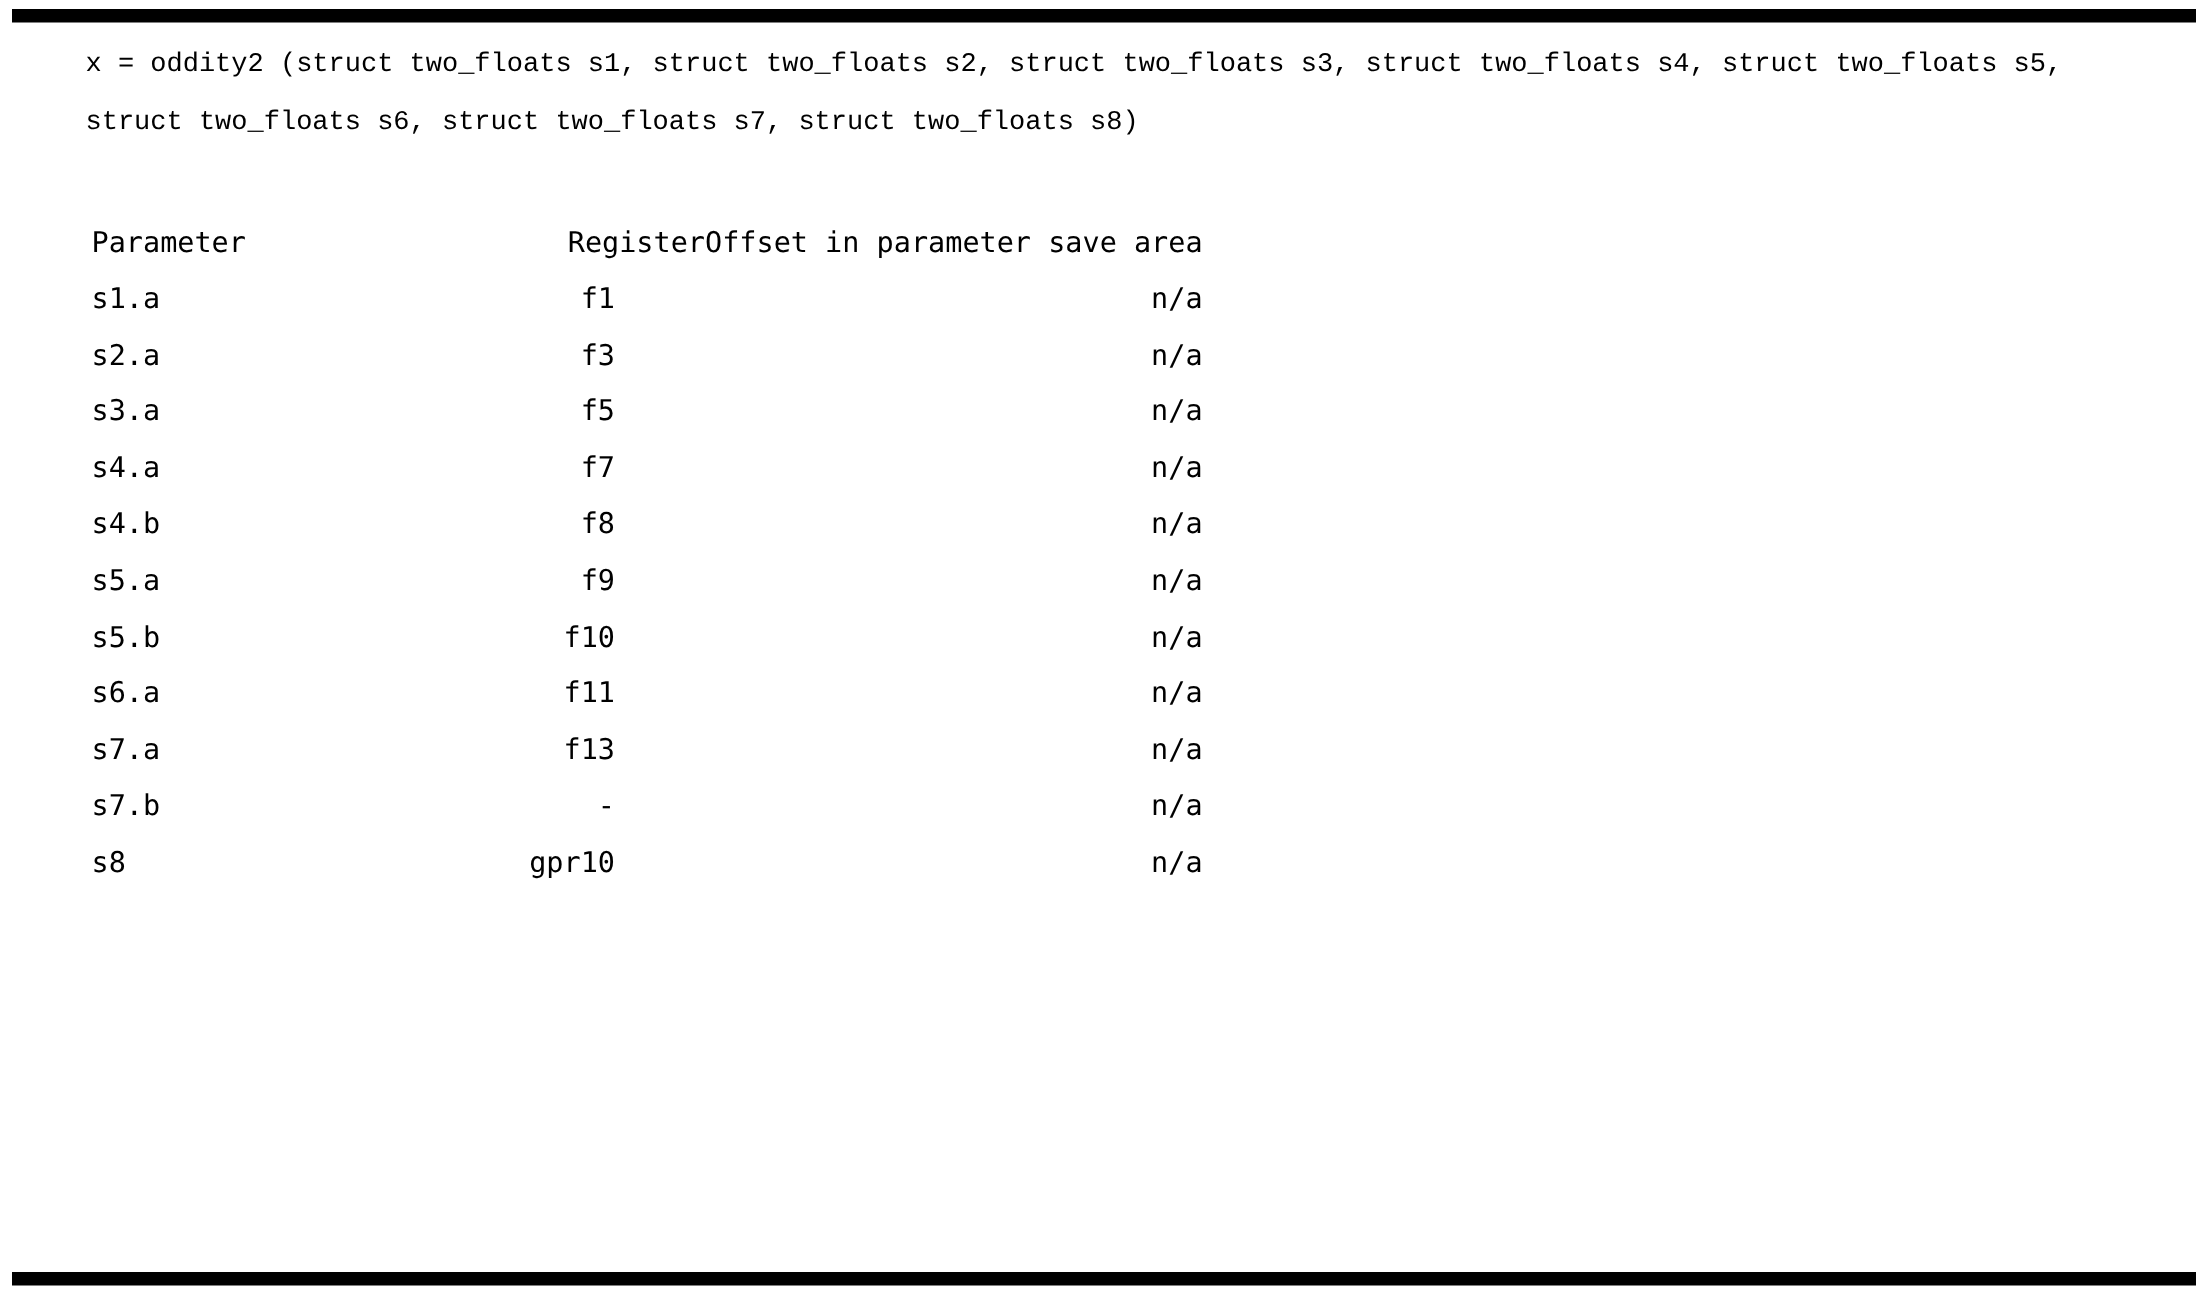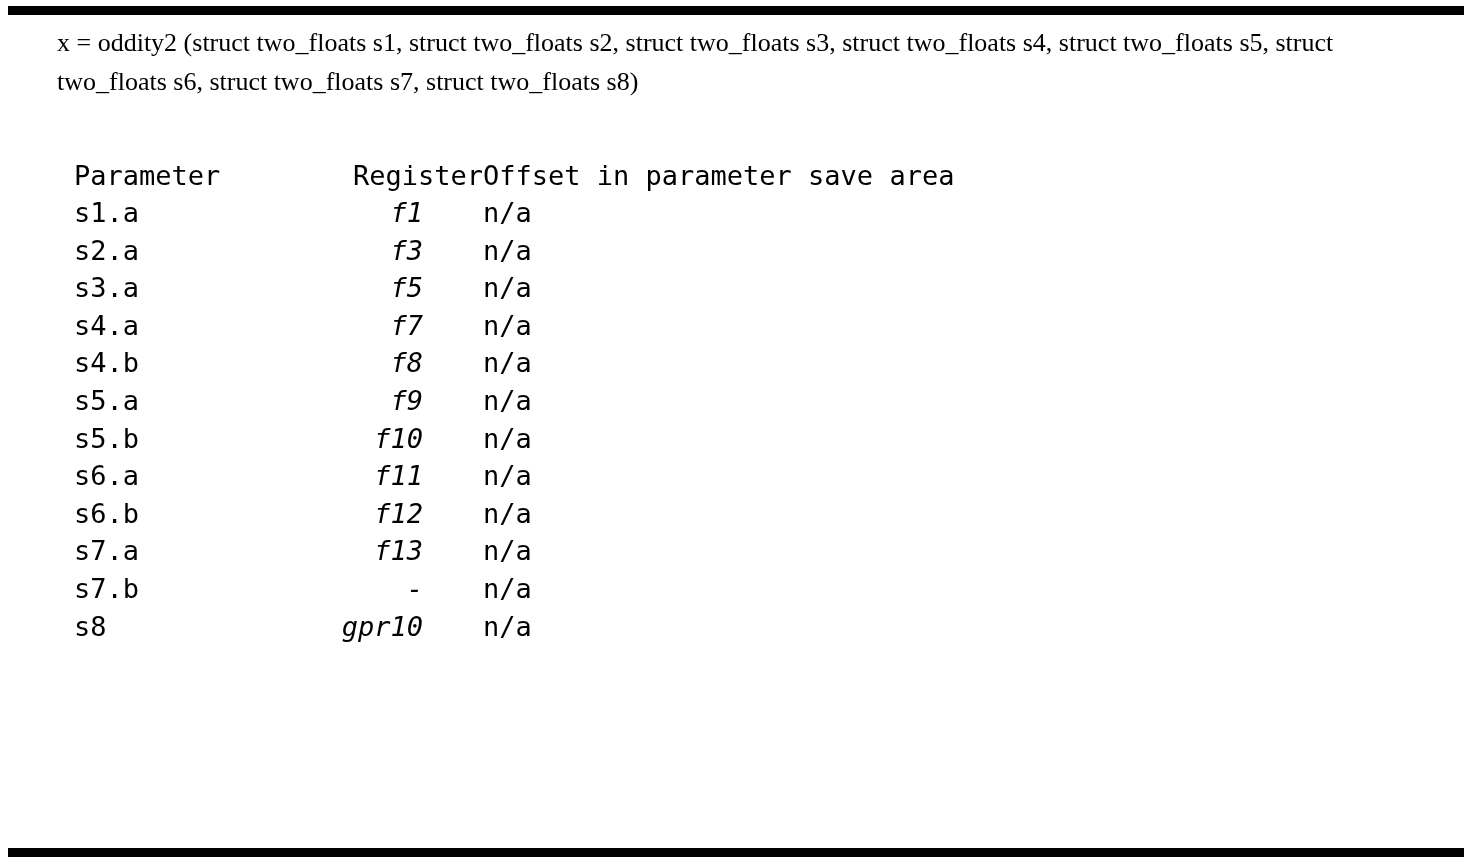--- a/index.html
+++ b/index.html
@@ -37,60 +37,60 @@
   .rule.bottom { top: 848px; }
 
   .content {
     position: absolute;
     left: 57px;
     top: 24px;
     width: 1370px;
   }
 
   .codeblock {
-    font-family: Liberation Serif, serif;
-    font-size: 26px;
+    font-family: Liberation Mono, monospace;
+    font-size: 18px;
     line-height: 38.5px;
     letter-spacing: 0px;
     white-space: pre-wrap;
     word-break: normal;
     margin: 0;
     color: #000000;
   }
 
   .signature {
     margin: 0;
     padding: 0;
   }
 
   .gap {
     height: 38.5px;
   }
 
   .table {
-    margin: 17px;
+    margin: 4px;
     padding: 0;
     border-collapse: collapse;
     font-family: "DejaVu Sans Mono", "Liberation Mono", monospace;
-    font-size: 27px;
+    font-size: 19px;
     line-height: 37.6px;
   }
   .table td {
     padding: 0;
     margin: 0;
     vertical-align: top;
     white-space: pre;
     font-weight: normal;
   }
   .col-param { width: 193px; }
   .col-reg   { width: 216px; }
-  .col-off   { width: auto; }
+  .col-off   { width: auto; text-align: right; }
 
   .reghead { text-align: right; }
-  .regcell { text-align: right; padding-right: 0px !important; font-style: italic; }
+  .regcell { text-align: right; padding-right: 0px !important; }
 
   
   .regval {
     display: block;
     text-align: right;
     padding-right: 60px;
   }
   .headrow td { }
 </style>
 </head>
@@ -147,25 +147,20 @@
             <td class="col-param">s5.b</td>
             <td class="col-reg regcell"><span class="regval">f10</span></td>
             <td class="col-off">n/a</td>
           </tr>
           <tr>
             <td class="col-param">s6.a</td>
             <td class="col-reg regcell"><span class="regval">f11</span></td>
             <td class="col-off">n/a</td>
           </tr>
           <tr>
-            <td class="col-param">s6.b</td>
-            <td class="col-reg regcell"><span class="regval">f12</span></td>
-            <td class="col-off">n/a</td>
-          </tr>
-          <tr>
             <td class="col-param">s7.a</td>
             <td class="col-reg regcell"><span class="regval">f13</span></td>
             <td class="col-off">n/a</td>
           </tr>
           <tr>
             <td class="col-param">s7.b</td>
             <td class="col-reg regcell"><span class="regval">-</span></td>
             <td class="col-off">n/a</td>
           </tr>
           <tr>

